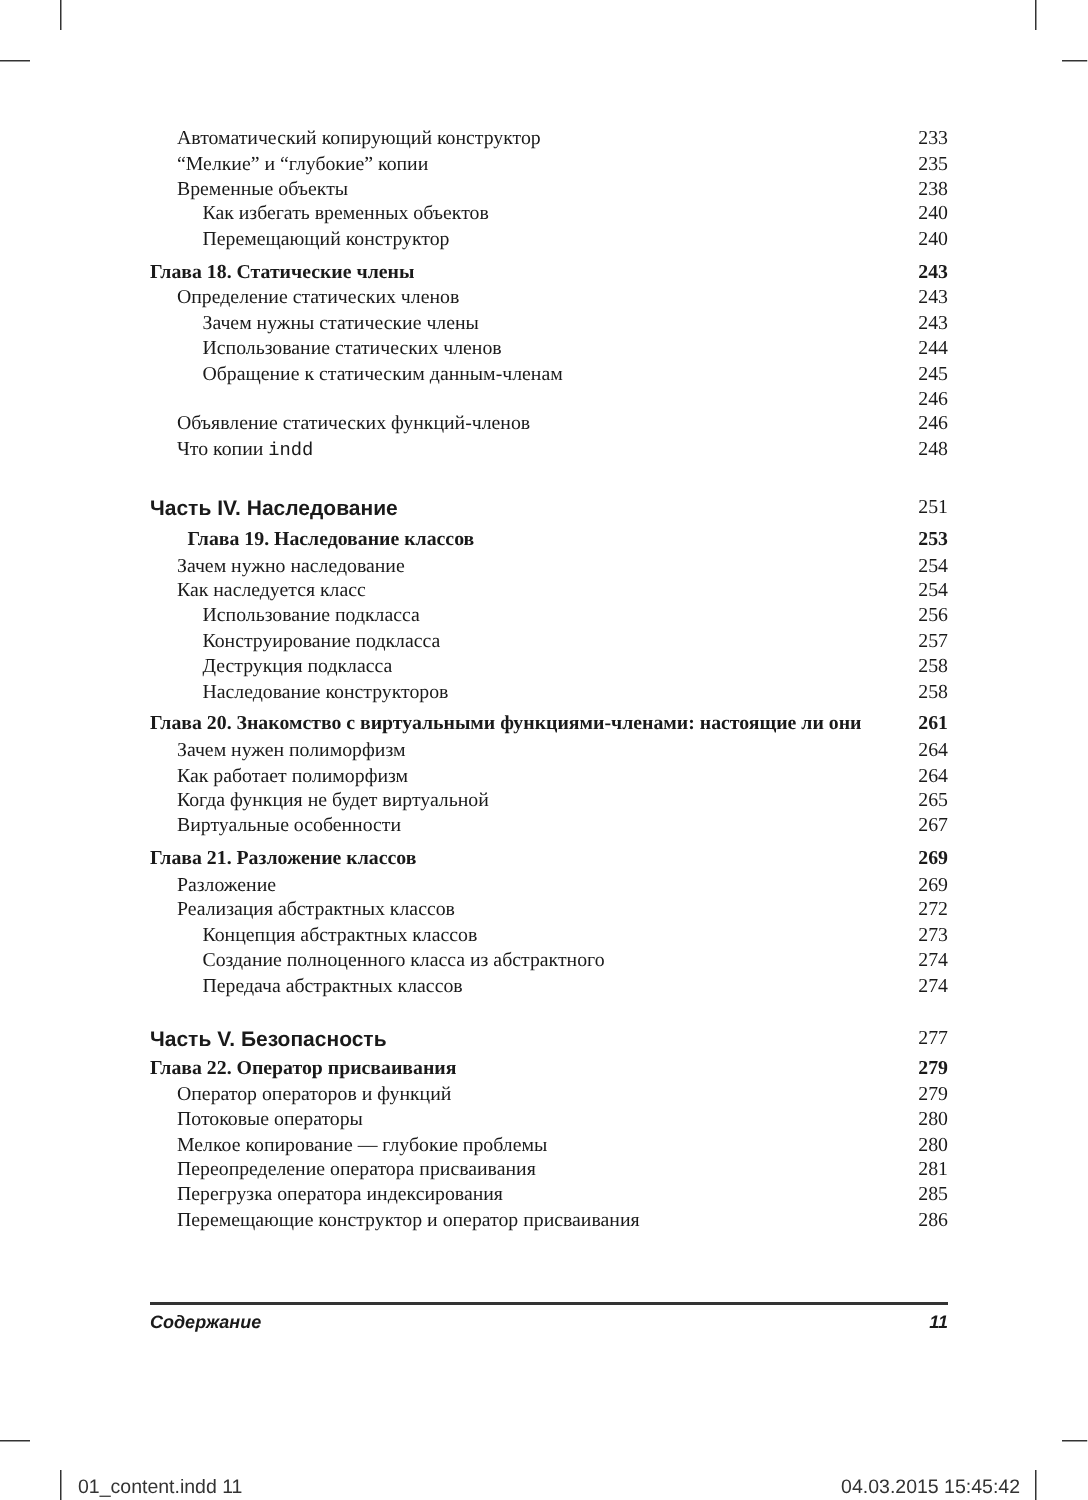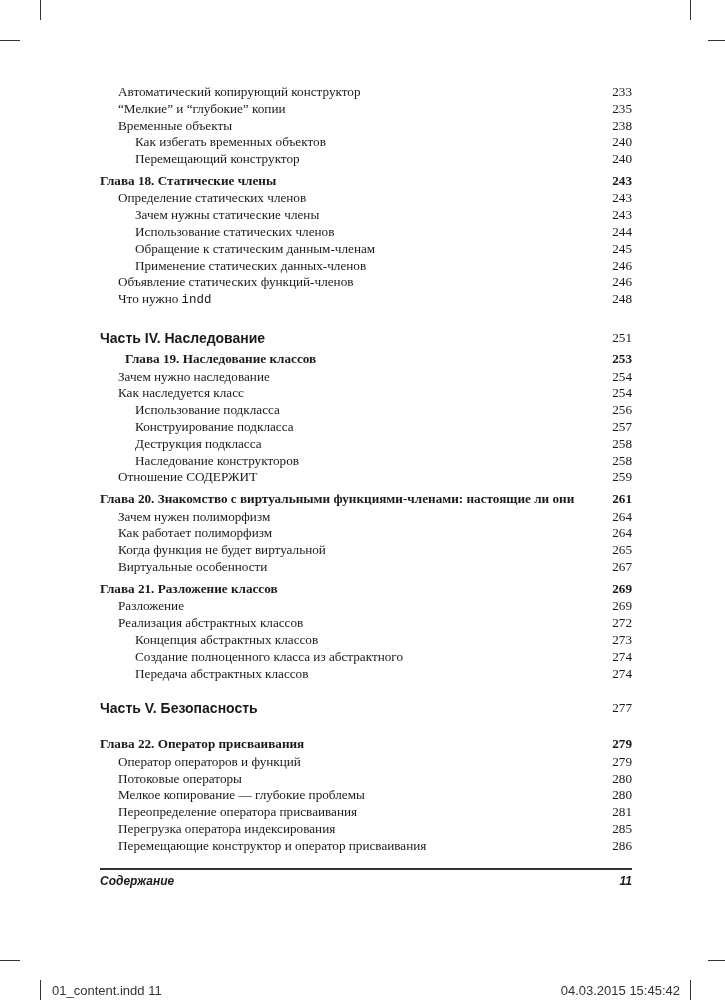--- a/index.html
+++ b/index.html
@@ -71,30 +71,29 @@
       </div>
       <div class="row l2">
         <span class="t">Использование статических членов</span>
         <span class="p">244</span>
       </div>
       <div class="row l2">
         <span class="t">Обращение к статическим данным-членам</span>
         <span class="p">245</span>
       </div>
       <div class="row l2">
-        <span class="t">Применение статических данных-членов</span>
         <span class="p">246</span>
       </div>
       <div class="row l1">
         <span class="t">Объявление статических функций-членов</span>
         <span class="p">246</span>
       </div>
     </div>
   <div class="row l1">
-    <span class="t"><span>Что нужно </span><span class="mono">indd</span></span>
+    <span class="t"><span>Что копии </span><span class="mono">indd</span></span>
     <span class="p">248</span>
   </div>
 
   <div class="row part" style="margin-top:20px;">
     <span class="t">Часть IV. Наследование</span>
     <span class="p">251</span>
   </div>
 
   <div class="row chapter" style="margin-top:3px;margin-left:25px;">
     <span class="t">Глава 19. Наследование классов</span>
@@ -118,24 +117,20 @@
         <span class="p">257</span>
       </div>
       <div class="row l2">
         <span class="t">Деструкция подкласса</span>
         <span class="p">258</span>
       </div>
       <div class="row l2">
         <span class="t">Наследование конструкторов</span>
         <span class="p">258</span>
       </div>
-      <div class="row l1">
-        <span class="t">Отношение СОДЕРЖИТ</span>
-        <span class="p">259</span>
-      </div>
     </div>
 
   <div class="row chapter">
     <span class="t">Глава 20. Знакомство с виртуальными функциями-членами: настоящие ли они</span>
     <span class="p">261</span>
   </div>
   <div id="ch20-items">
       <div class="row l1">
         <span class="t">Зачем нужен полиморфизм</span>
         <span class="p">264</span>
@@ -179,21 +174,21 @@
         <span class="t">Передача абстрактных классов</span>
         <span class="p">274</span>
       </div>
     </div>
 
   <div class="row part" style="margin-top:16px;">
     <span class="t">Часть V. Безопасность</span>
     <span class="p">277</span>
   </div>
 
-  <div class="row chapter" style="margin-top:18px;">
+  <div class="row chapter" style="margin-top:2px;">
     <span class="t">Глава 22. Оператор присваивания</span>
     <span class="p">279</span>
   </div>
   <div id="ch22-items">
       <div class="row l1">
         <span class="t">Оператор операторов и функций</span>
         <span class="p">279</span>
       </div>
       <div class="row l1">
         <span class="t">Потоковые операторы</span>

